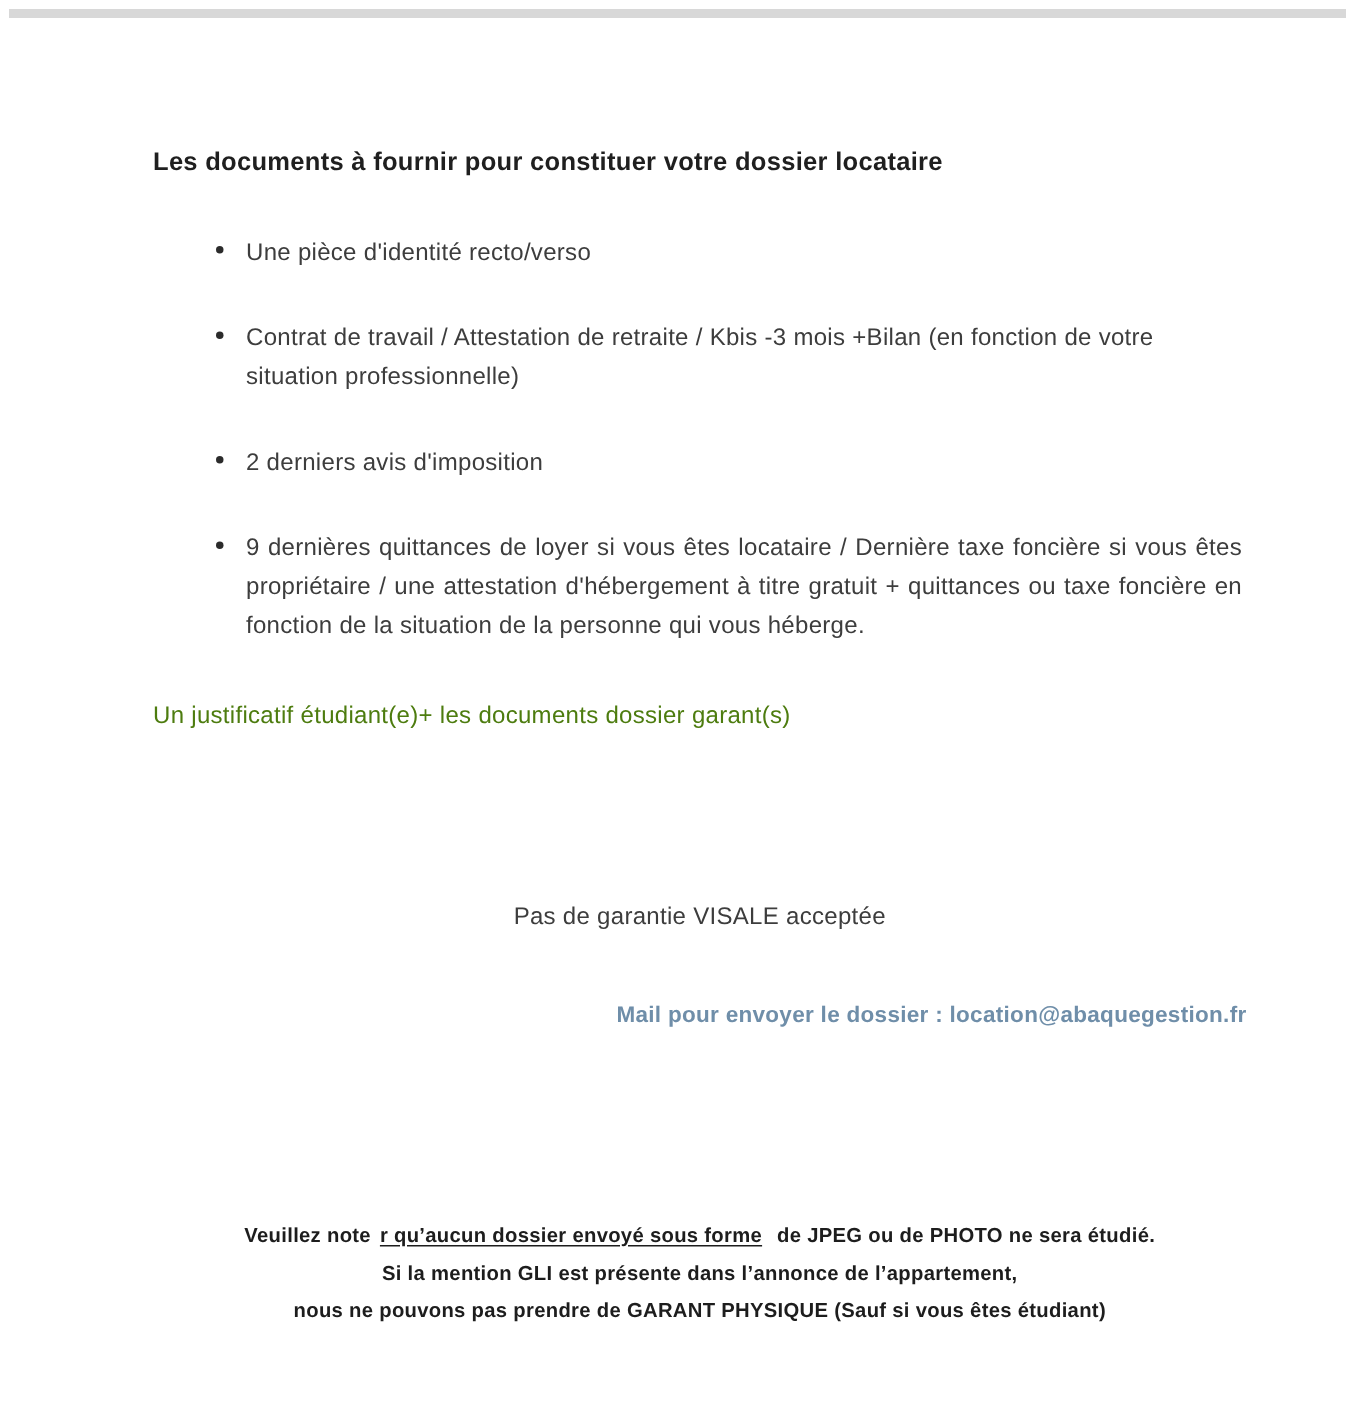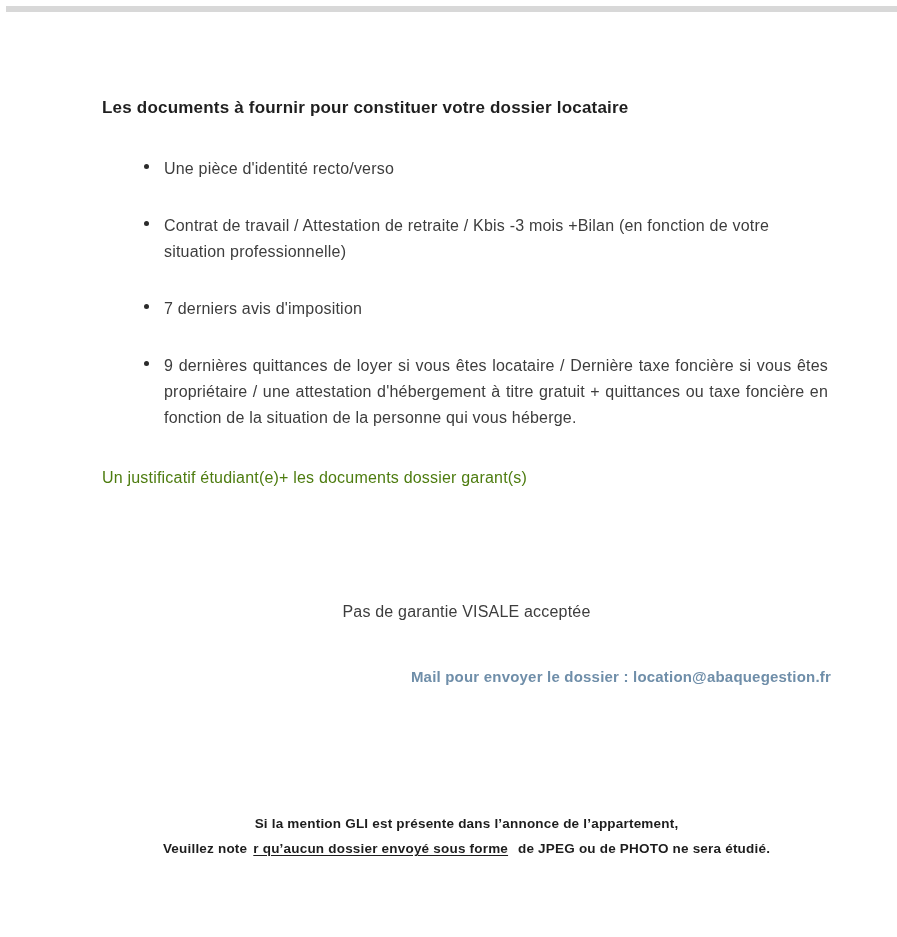--- a/index.html
+++ b/index.html
@@ -98,29 +98,30 @@
 <div class="page">
   <div class="top-rule" style="background: rgb(216, 216, 216);"></div>
 
   <div class="content">
 
     <h1 class="doc-title">Les documents à fournir pour constituer votre dossier locataire</h1>
 
     <ul class="doc-list">
       <li>Une pièce d'identité recto/verso</li>
       <li>Contrat de travail / Attestation de retraite / Kbis -3 mois +Bilan (en fonction de votre situation professionnelle)</li>
-      <li>7 derniers avis d'imposition</li>
+      <li>2 derniers avis d'imposition</li>
       <li class="justified">9 dernières quittances de loyer si vous êtes locataire / Dernière taxe foncière si vous êtes propriétaire / une attestation d'hébergement à titre gratuit + quittances ou taxe foncière en fonction de la situation de la personne qui vous héberge.</li>
     </ul>
 
     <p class="student-text">Un justificatif étudiant(e)+ les documents dossier garant(s)</p>
 
     <p class="visale-note">Pas de garantie VISALE acceptée</p>
 
     <p class="mail-line" style="color: rgb(111, 142, 169);">Mail pour envoyer le dossier : location@abaquegestion.fr</p>
 
     <div class="footer-note">
+      <p><span>Veuillez note</span><span class="u">r qu’aucun dossier envoyé sous forme</span><span> de JPEG ou de PHOTO ne sera étudié.</span></p>
       <p>Si la mention GLI est présente dans l’annonce de l’appartement,</p>
-      <p><span>Veuillez note</span><span class="u">r qu’aucun dossier envoyé sous forme</span><span> de JPEG ou de PHOTO ne sera étudié.</span></p>
+      <p>nous ne pouvons pas prendre de GARANT PHYSIQUE (Sauf si vous êtes étudiant)</p>
     </div>
 
   </div>
 </div>
 
 </body></html>

